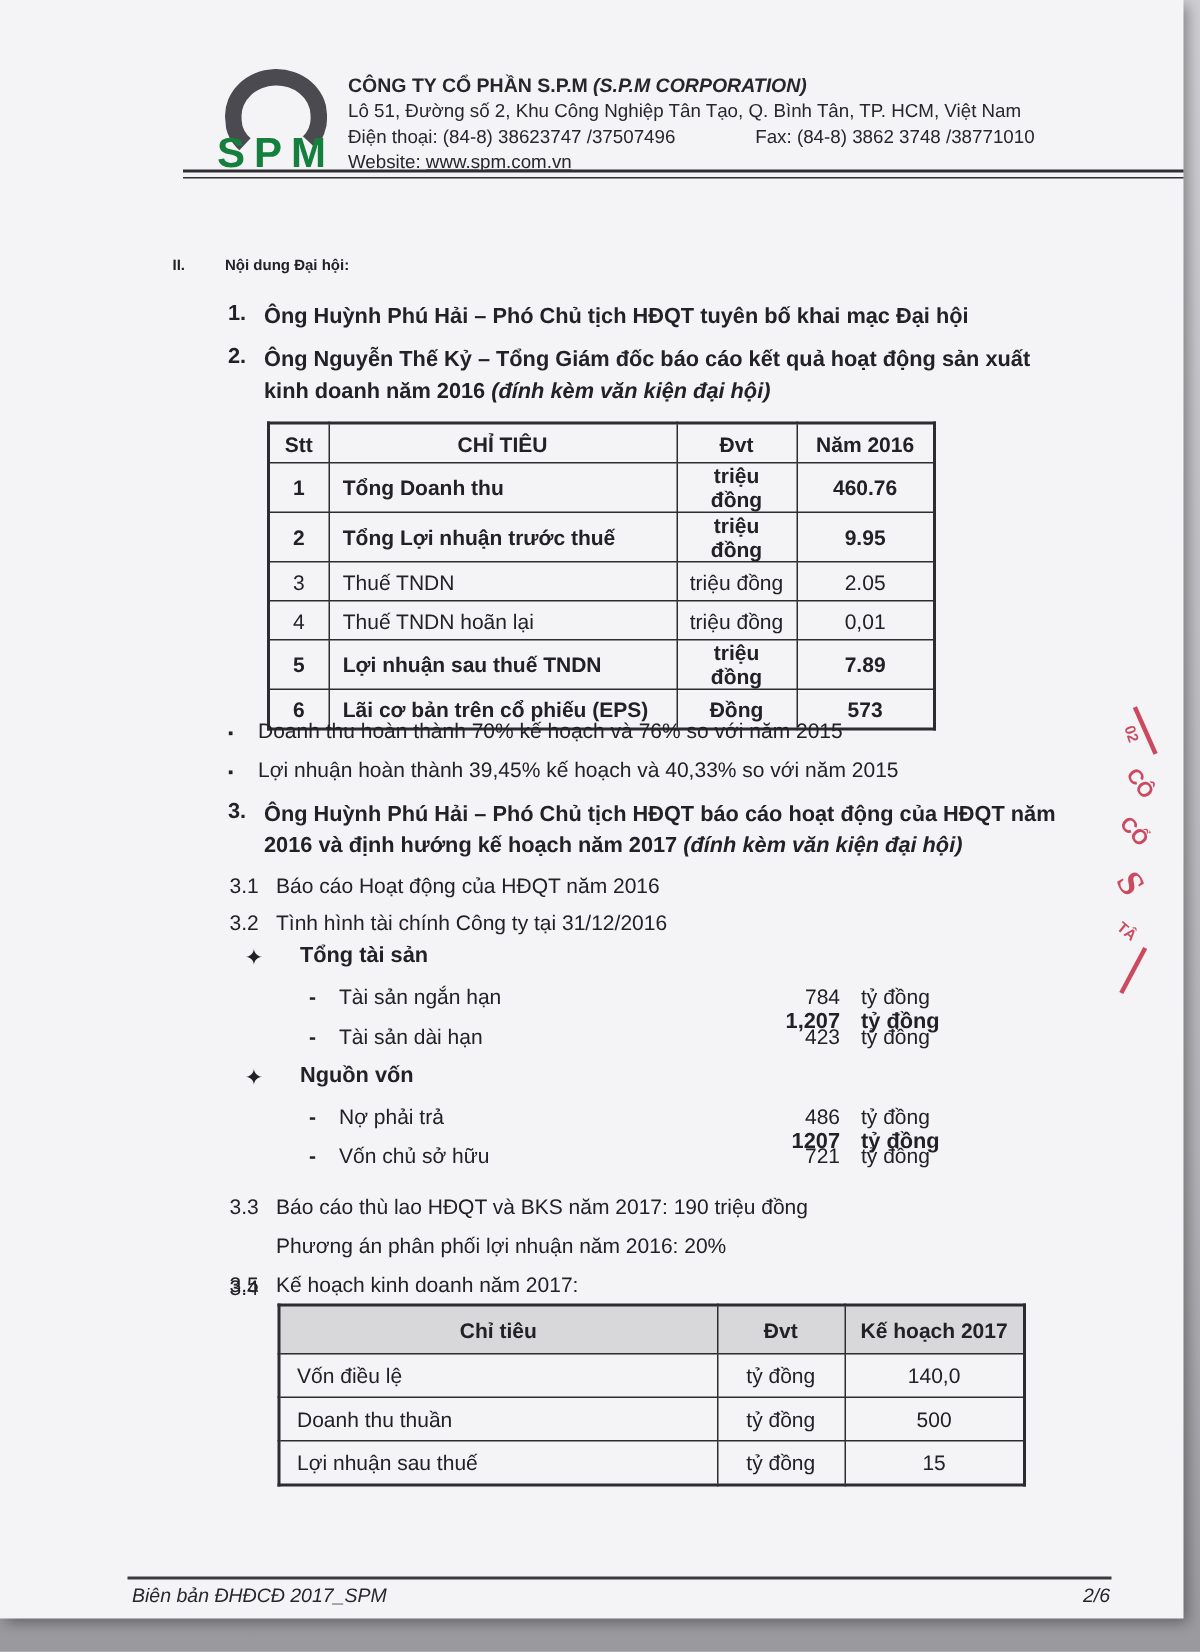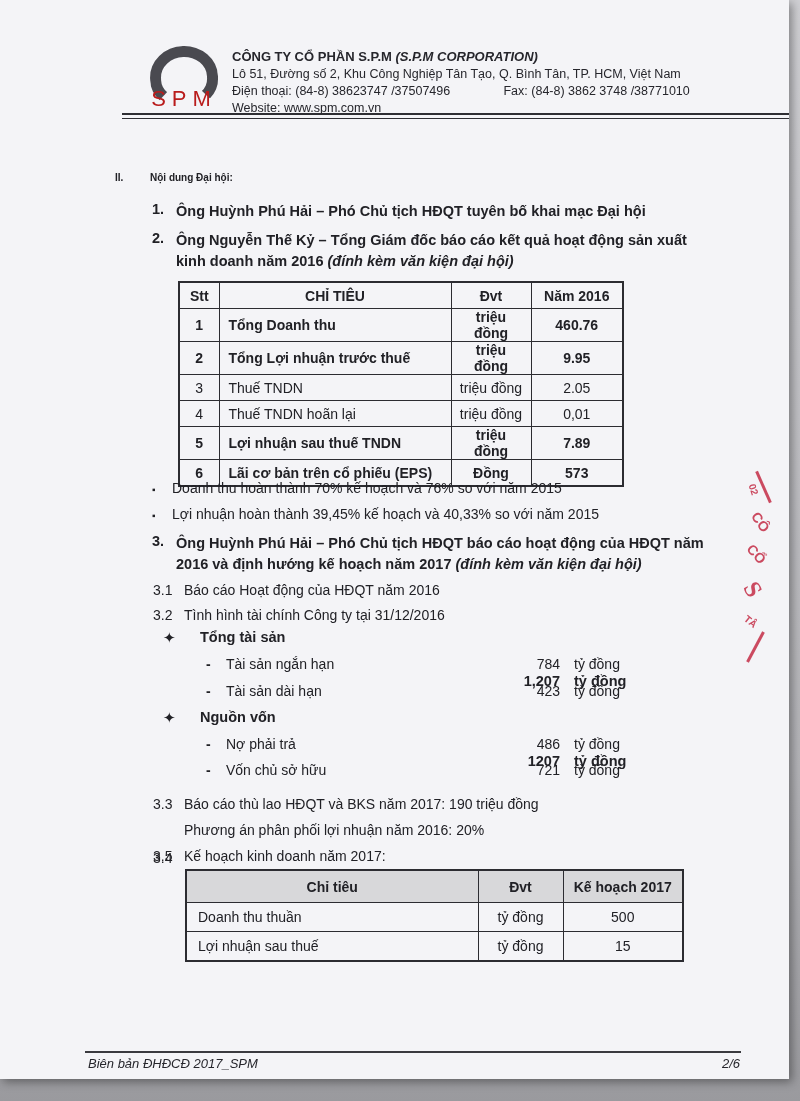--- a/index.html
+++ b/index.html
@@ -3,21 +3,21 @@
 <meta charset="utf-8">
 <style>
   html,body{margin:0;padding:0;}
   body{background:#8f8f93;font-family:"Liberation Sans",sans-serif;}
   .scan{position:relative;width:800px;height:1101px;background:linear-gradient(180deg,#cfcfd3 0%,#b3b3b7 70%,#9a9a9e 100%);overflow:hidden;}
   .paper{position:absolute;left:0;top:0;width:789px;height:1079px;background:#f4f4f7;box-shadow:3px 3px 9px rgba(0,0,0,.38);color:#212126;}
   .abs{position:absolute;}
   .i{font-style:italic;}
   
   .logo-arc{width:46px;height:40px;border:11px solid #4a4a50;border-bottom-color:transparent;border-radius:50% 50% 46% 46%;transform:rotate(-2deg);}
-  .logo-text{font-size:22px;font-weight:400;letter-spacing:6px;color:#b91c1c;}
+  .logo-text{font-size:28px;font-weight:700;letter-spacing:6px;color:#15803d;}
   .hdr{font-size:12.5px;line-height:17px;color:#26262c;}
   .hdr .name{font-size:13px;font-weight:700;}
   .hdr .phone{display:inline-block;width:268px;}
   .weblink{text-decoration:underline;}
   .dbl-rule{height:3px;border-top:2px solid #2e2e33;border-bottom:1px solid #2e2e33;}
   
   .h-ii{font-size:10px;font-weight:700;}
   .item-num{font-size:14.5px;font-weight:700;}
   .item-text{font-size:14.5px;font-weight:700;line-height:21px;}
   .note{font-style:italic;}
@@ -218,20 +218,25 @@
           <col style="width:85px">
           <col style="width:120px">
         </colgroup>
       <tbody>
           <tr>
         <th>Chỉ tiêu</th>
         <th>Đvt</th>
         <th>Kế hoạch 2017</th>
       </tr>
       <tr>
+        <td class="c-label">Vốn điều lệ</td>
+        <td class="c-unit">tỷ đồng</td>
+        <td class="c-val">140,0</td>
+      </tr>
+      <tr>
         <td class="c-label">Doanh thu thuần</td>
         <td class="c-unit">tỷ đồng</td>
         <td class="c-val">500</td>
       </tr>
       <tr>
         <td class="c-label">Lợi nhuận sau thuế</td>
         <td class="c-unit">tỷ đồng</td>
         <td class="c-val">15</td>
       </tr>
     </tbody>

